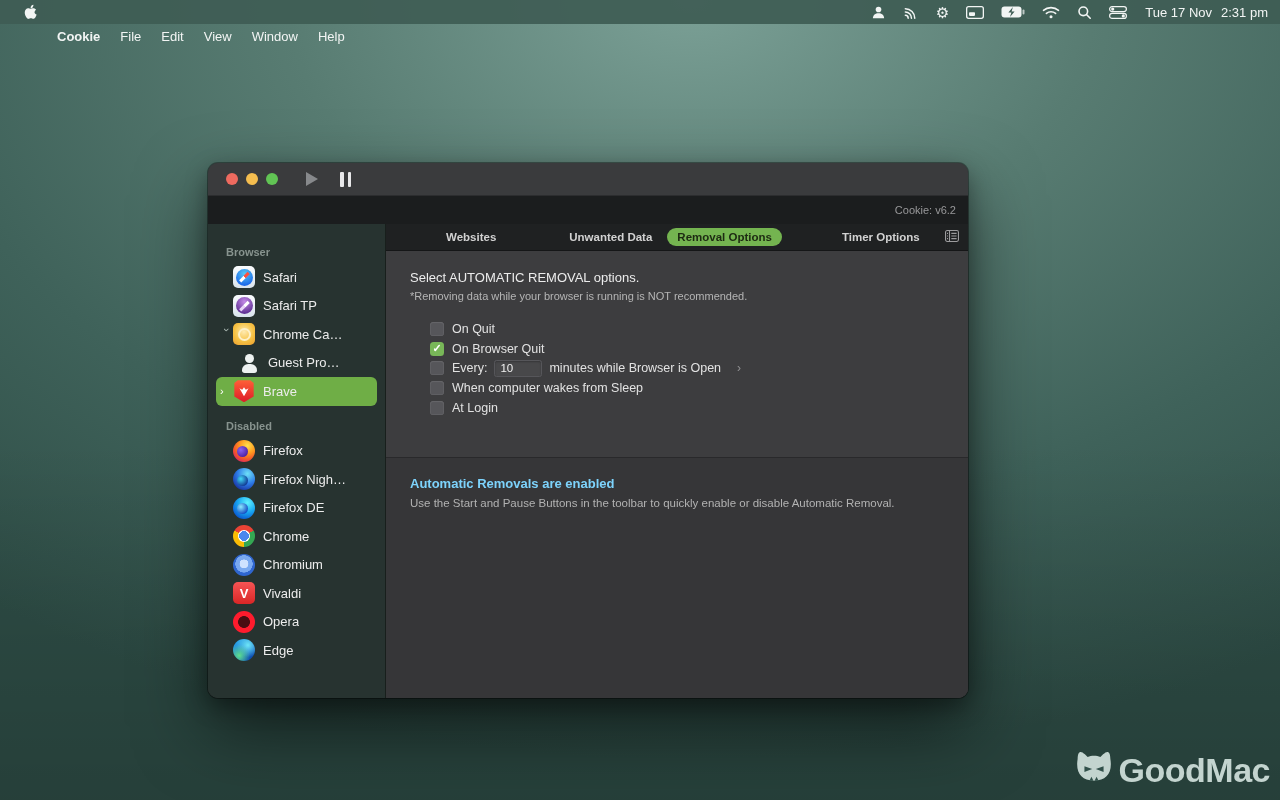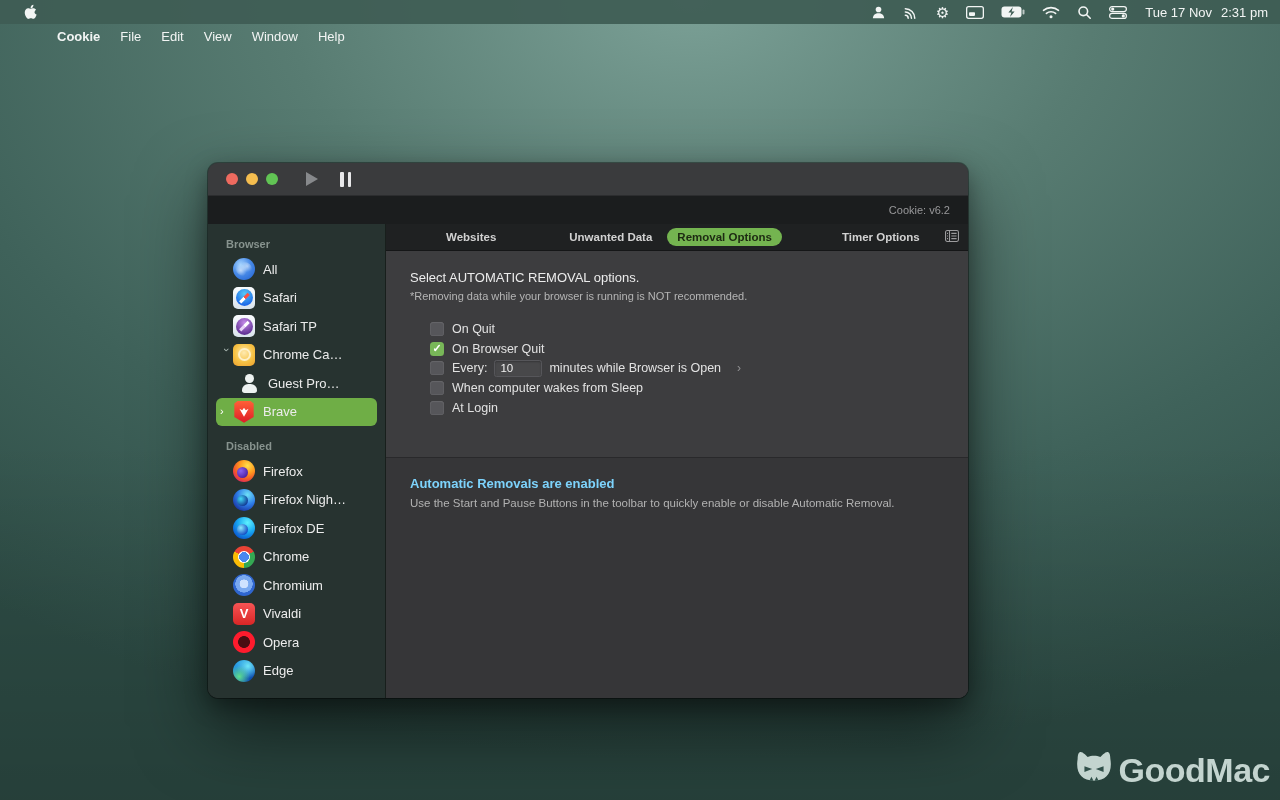--- a/index.html
+++ b/index.html
@@ -43,29 +43,29 @@
   .tl.red { background:#ee6a5f; } .tl.yellow { background:#f5bd4f; } .tl.green { background:#61c454; }
   .tb-play {
     width:0; height:0; margin-left:20px;
     border-left:12px solid #87898c; border-top:7px solid transparent; border-bottom:7px solid transparent;
   }
   .tb-pause { display:flex; gap:4px; margin-left:22px; }
   .tb-pause span { width:3.5px; height:15px; background:#e8e8ea; border-radius:1px; }
 
   .version-strip {
     height:28px; background:#1b1d1e; display:flex; align-items:center; justify-content:flex-end;
-    padding-right:18px; color:#98989a; font-size:11px;
+    padding-right:12px; color:#98989a; font-size:11px;
   }
 
   .win-body { display:flex; height:474px; }
 
   
   .sidebar {
     width:178px; flex:0 0 178px; background:#273330; border-right:1px solid #181f1c;
-    padding-top:8px; overflow:hidden;
+    padding-top:16px; overflow:hidden;
   }
   .side-label { margin:6px 0 5px 18px; font-size:11px; font-weight:bold; color:#87938e; }
   .side-label.disabled-label { margin-top:14px; }
   .srow {
     display:flex; align-items:center; height:28.5px; margin:0 8px; padding:0 4px 0 4px;
     border-radius:6px; cursor:default;
   }
   .srow .chev { width:13px; flex:0 0 13px; font-size:11px; color:#a8b5b0; line-height:1; }
   .srow .chev.down { transform:rotate(90deg); }
   .srow.selected { background:#6fae46; }
@@ -272,25 +272,20 @@
 
     <div class="version-strip">
       <span>Cookie: v6.2</span>
     </div>
 
     <div class="win-body">
 
       <div class="sidebar">
         <div class="side-label">Browser</div>
 
-        <div class="srow">
-          <span class="chev"></span>
-          <span class="ic globe"></span>
-          <span class="slabel">All</span>
-        </div>
         <div class="srow">
           <span class="chev"></span>
           <span class="ic safari"></span>
           <span class="slabel">Safari</span>
         </div>
         <div class="srow">
           <span class="chev"></span>
           <span class="ic safari-tp"></span>
           <span class="slabel">Safari TP</span>
         </div>

